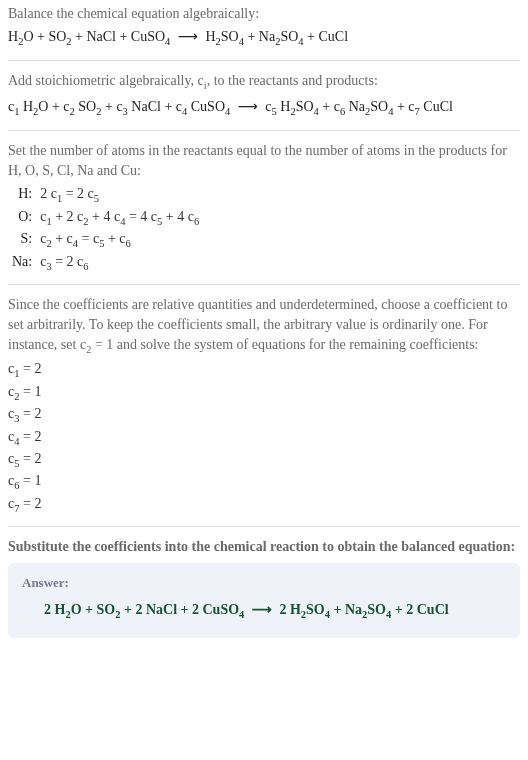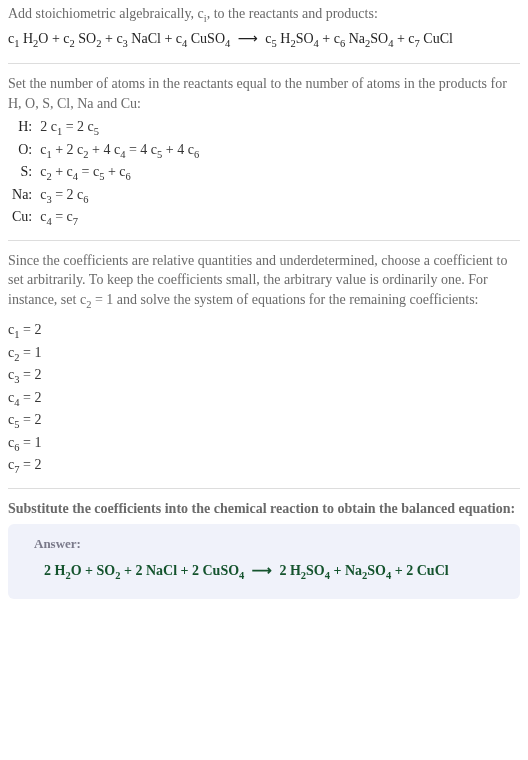--- a/index.html
+++ b/index.html
@@ -46,50 +46,55 @@
   .balance-table td {
     padding: 0 4px;
     vertical-align: baseline;
     line-height: 1.4;
   }
   .balance-table td:first-child {
     text-align: right;
     color: #222;
   }
   .coef-list {
-    margin-top: 8px;
+    margin-top: 2px;
   }
   .coef-list div {
     line-height: 1.4;
   }
   .answer-box {
     background: #f0f2fa;
     border-radius: 6px;
     padding: 12px 14px 14px 14px;
     margin-top: 6px;
   }
   .answer-label {
     color: #7a7a8a;
     font-size: 13px;
     margin-bottom: 8px;
-    margin-left: 12px;
   }
   .answer-content {
     padding-left: 22px;
     color: #14532d;
     white-space: nowrap;
   }
   .ci {
   }
 </style>
 </head>
 <body>
 
 <div class="container">
 
+  <div class="section">
+    <div class="intro">Balance the chemical equation algebraically:</div>
+    <div class="eq">
+      H<sub>2</sub>O + SO<sub>2</sub> + NaCl + CuSO<sub>4</sub> <span class="arrow">⟶</span> H<sub>2</sub>SO<sub>4</sub> + Na<sub>2</sub>SO<sub>4</sub> + CuCl
+    </div>
+  </div>
 
   <div class="section">
     <div class="intro">
       <span>Add stoichiometric algebraically, </span><span class="ci">c<sub>i</sub></span><span>, to the reactants and products:</span>
     </div>
     <div class="eq">
       <span class="ci">c</span><sub>1</sub> H<sub>2</sub>O + <span class="ci">c</span><sub>2</sub> SO<sub>2</sub> + <span class="ci">c</span><sub>3</sub> NaCl + <span class="ci">c</span><sub>4</sub> CuSO<sub>4</sub> <span class="arrow">⟶</span> <span class="ci">c</span><sub>5</sub> H<sub>2</sub>SO<sub>4</sub> + <span class="ci">c</span><sub>6</sub> Na<sub>2</sub>SO<sub>4</sub> + <span class="ci">c</span><sub>7</sub> CuCl
     </div>
   </div>
 
@@ -105,24 +110,20 @@
         <td>O:</td>
         <td><span class="ci">c</span><sub>1</sub> + 2 <span class="ci">c</span><sub>2</sub> + 4 <span class="ci">c</span><sub>4</sub> = 4 <span class="ci">c</span><sub>5</sub> + 4 <span class="ci">c</span><sub>6</sub></td>
       </tr>
       <tr>
         <td>S:</td>
         <td><span class="ci">c</span><sub>2</sub> + <span class="ci">c</span><sub>4</sub> = <span class="ci">c</span><sub>5</sub> + <span class="ci">c</span><sub>6</sub></td>
       </tr>
       <tr>
         <td>Na:</td>
         <td><span class="ci">c</span><sub>3</sub> = 2 <span class="ci">c</span><sub>6</sub></td>
-      </tr>
-      <tr>
-        <td>Cu:</td>
-        <td><span class="ci">c</span><sub>4</sub> = <span class="ci">c</span><sub>7</sub></td>
       </tr>
     </tbody>
       </table>
   </div>
 
   <div class="section">
     <div class="intro">
       <span>Since the coefficients are relative quantities and underdetermined, choose a coefficient to set arbitrarily. To keep the coefficients small, the arbitrary value is ordinarily one. For instance, set </span><span class="ci">c</span><sub>2</sub> = 1<span> and solve the system of equations for the remaining coefficients:</span>
     </div>
     <div class="coef-list">

